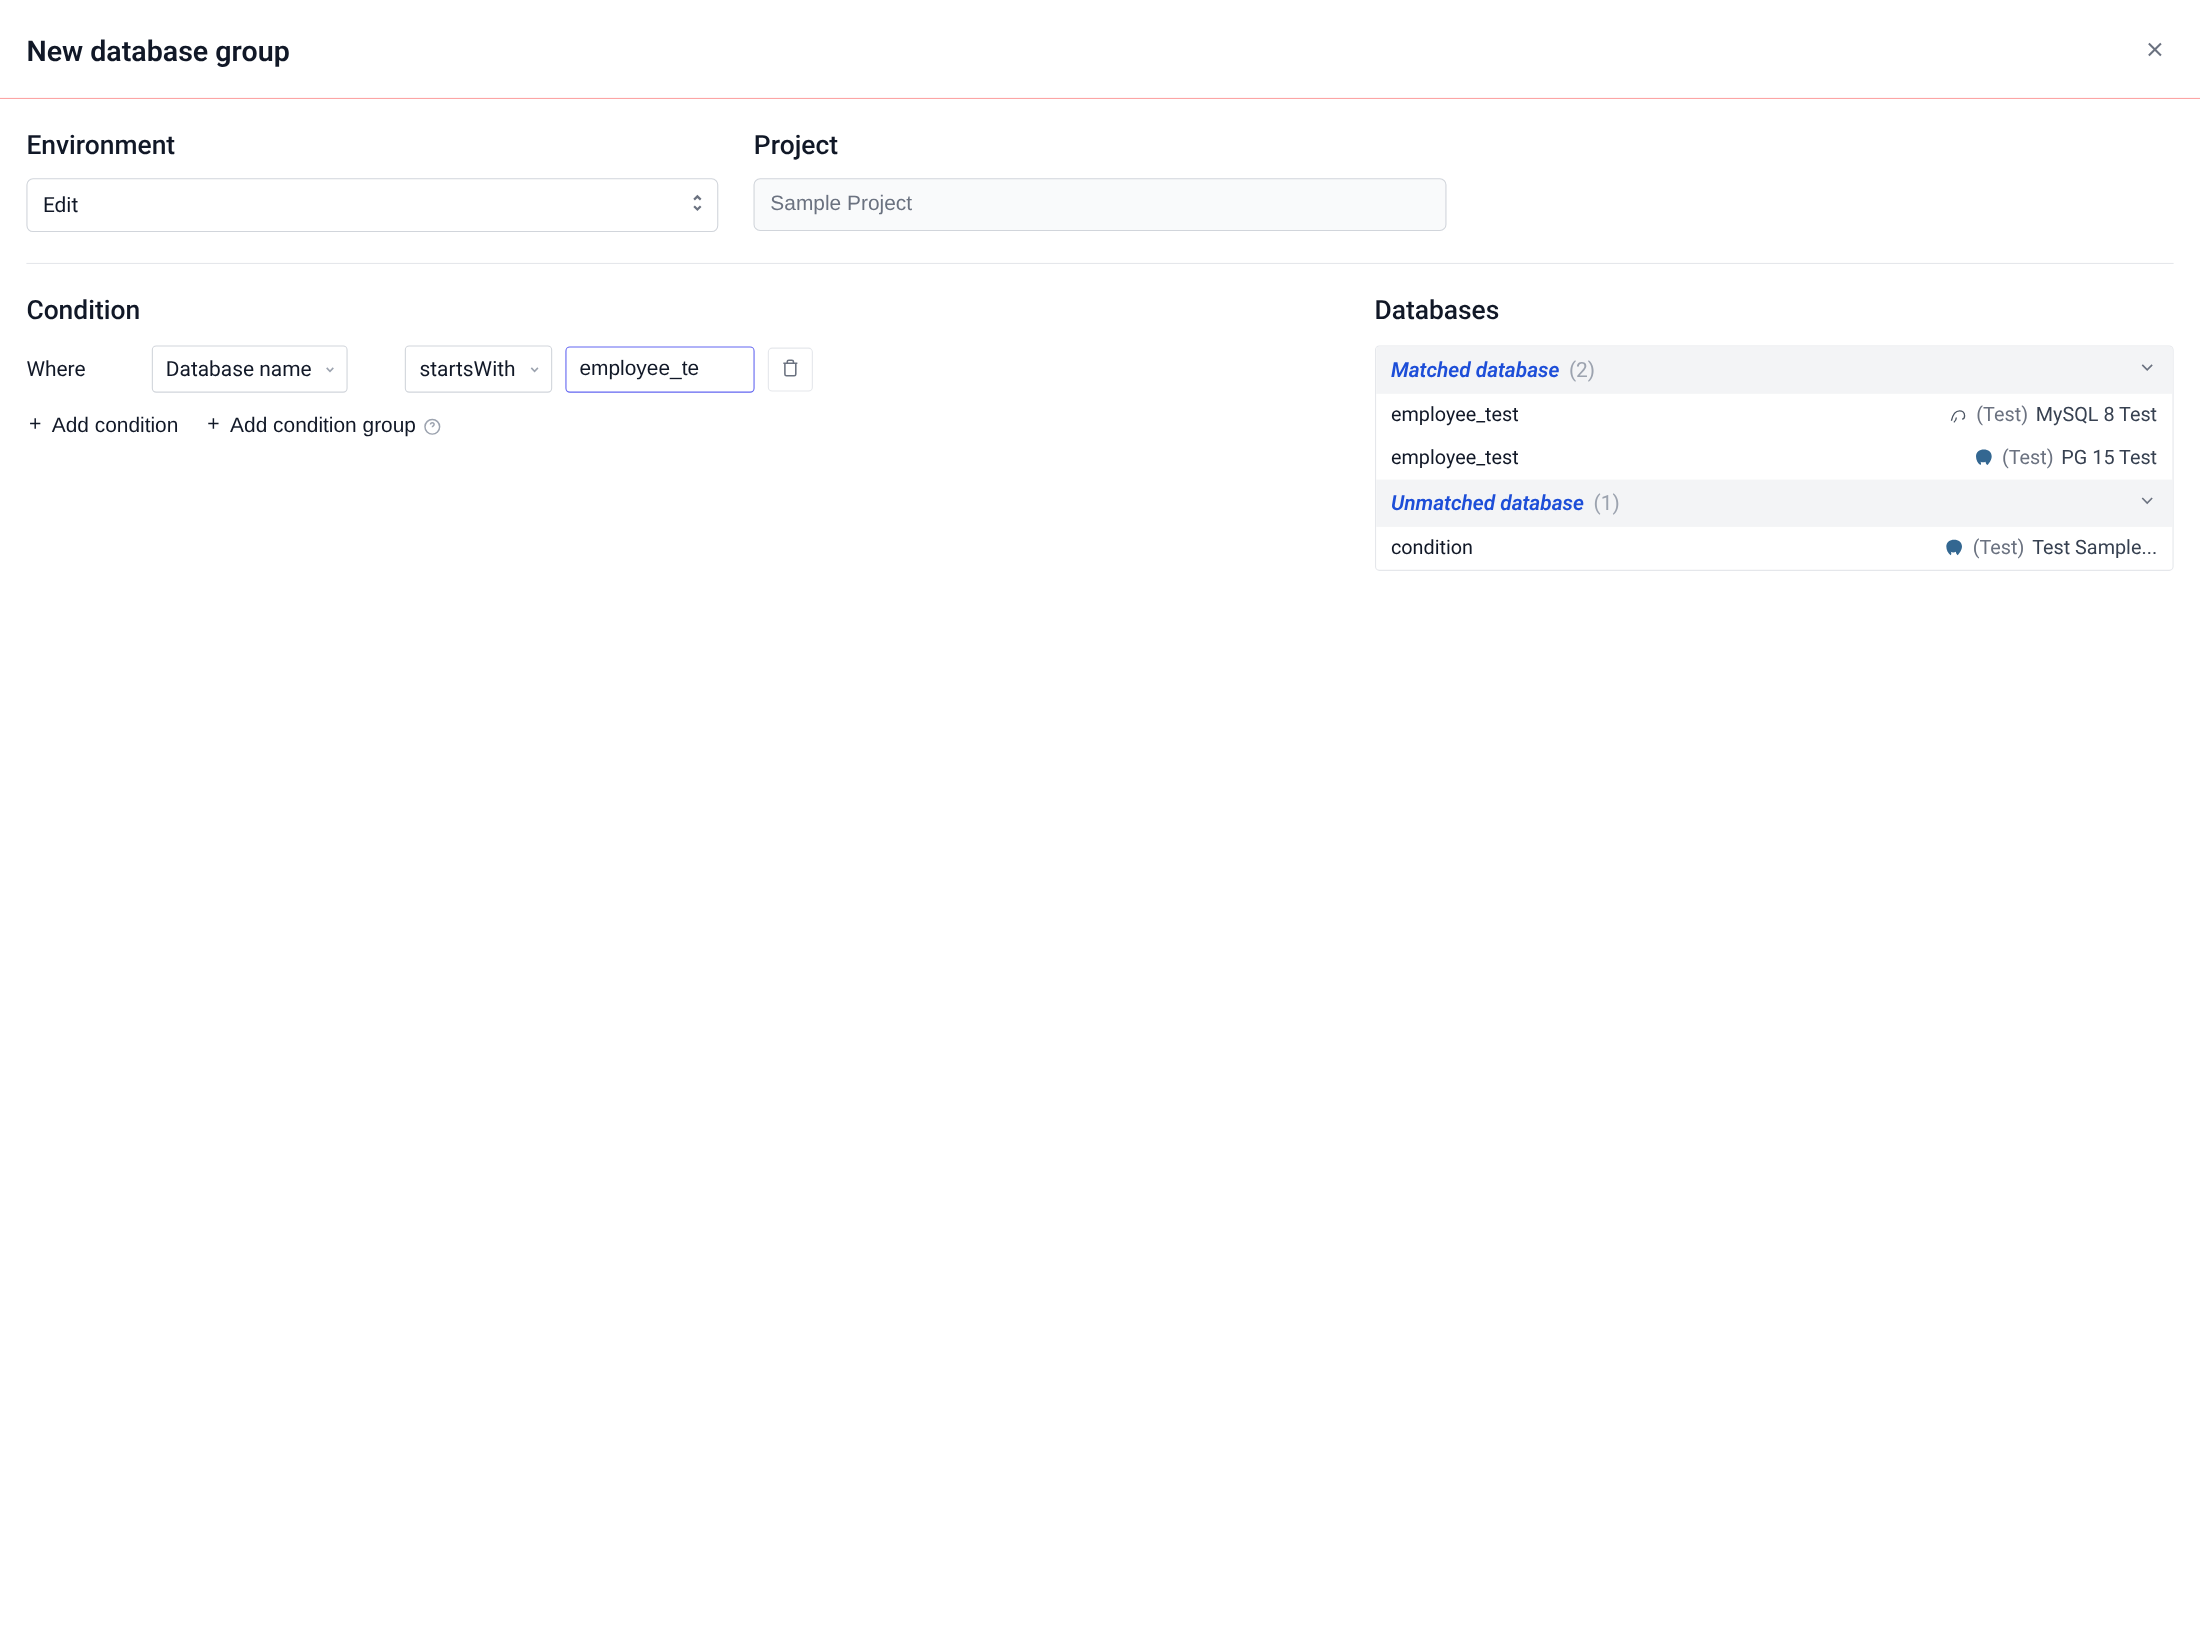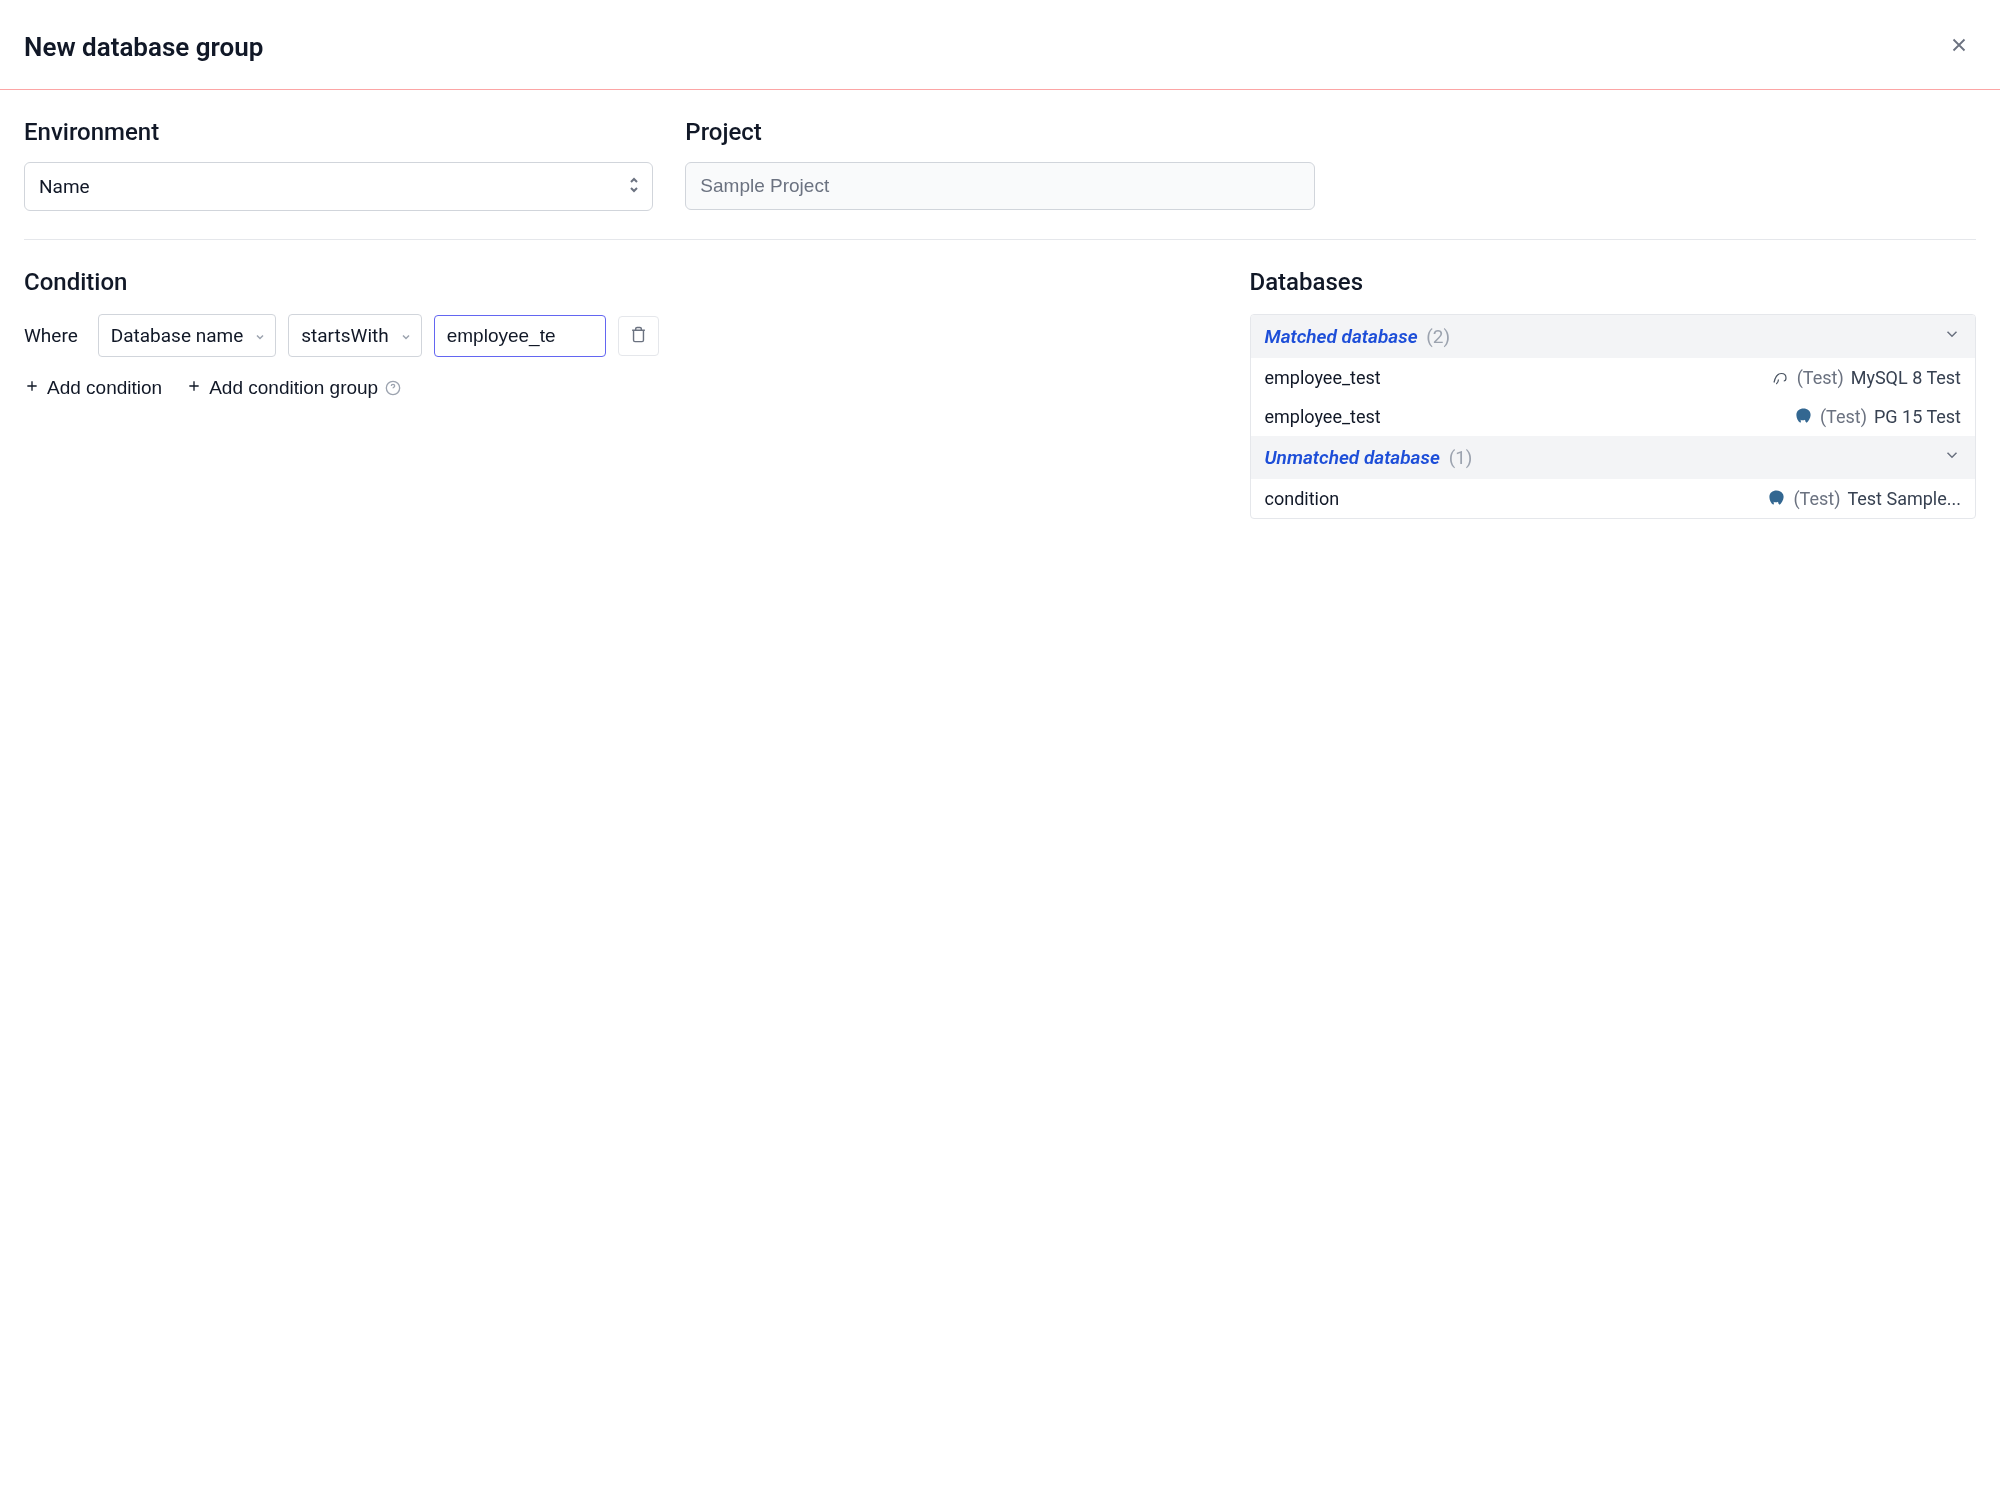--- a/index.html
+++ b/index.html
@@ -128,20 +128,21 @@
     gap: 12px;
     margin-bottom: 20px;
   }
   .where-label {
     font-size: 19px;
     color: #111827;
     margin-right: 8px;
   }
   .small-select-wrap {
     position: relative;
+    margin-left: 40px;
   }
   .small-select {
     padding: 9px 32px 9px 12px;
     font-size: 19px;
     border: 1px solid #d1d5db;
     border-radius: 4px;
     background: #fff;
     color: #111827;
     appearance: none;
     cursor: pointer;
@@ -275,21 +276,21 @@
   </button>
 </div>
 
 <div class="content">
 
   <div class="row">
 
     <div>
       <label class="field-label">Environment</label>
       <div class="select-wrap">
-        <div class="select">Name</div>
+        <div class="select">Edit</div>
         <span class="updown-icon">
           <svg width="14" height="18" viewBox="0 0 14 18" fill="none" stroke="currentColor" stroke-width="2">
               <path d="M4 6l3-3 3 3M4 12l3 3 3-3"></path>
             </svg>
         </span>
       </div>
     </div>
 
     <div>
       <label class="field-label">Project</label>

